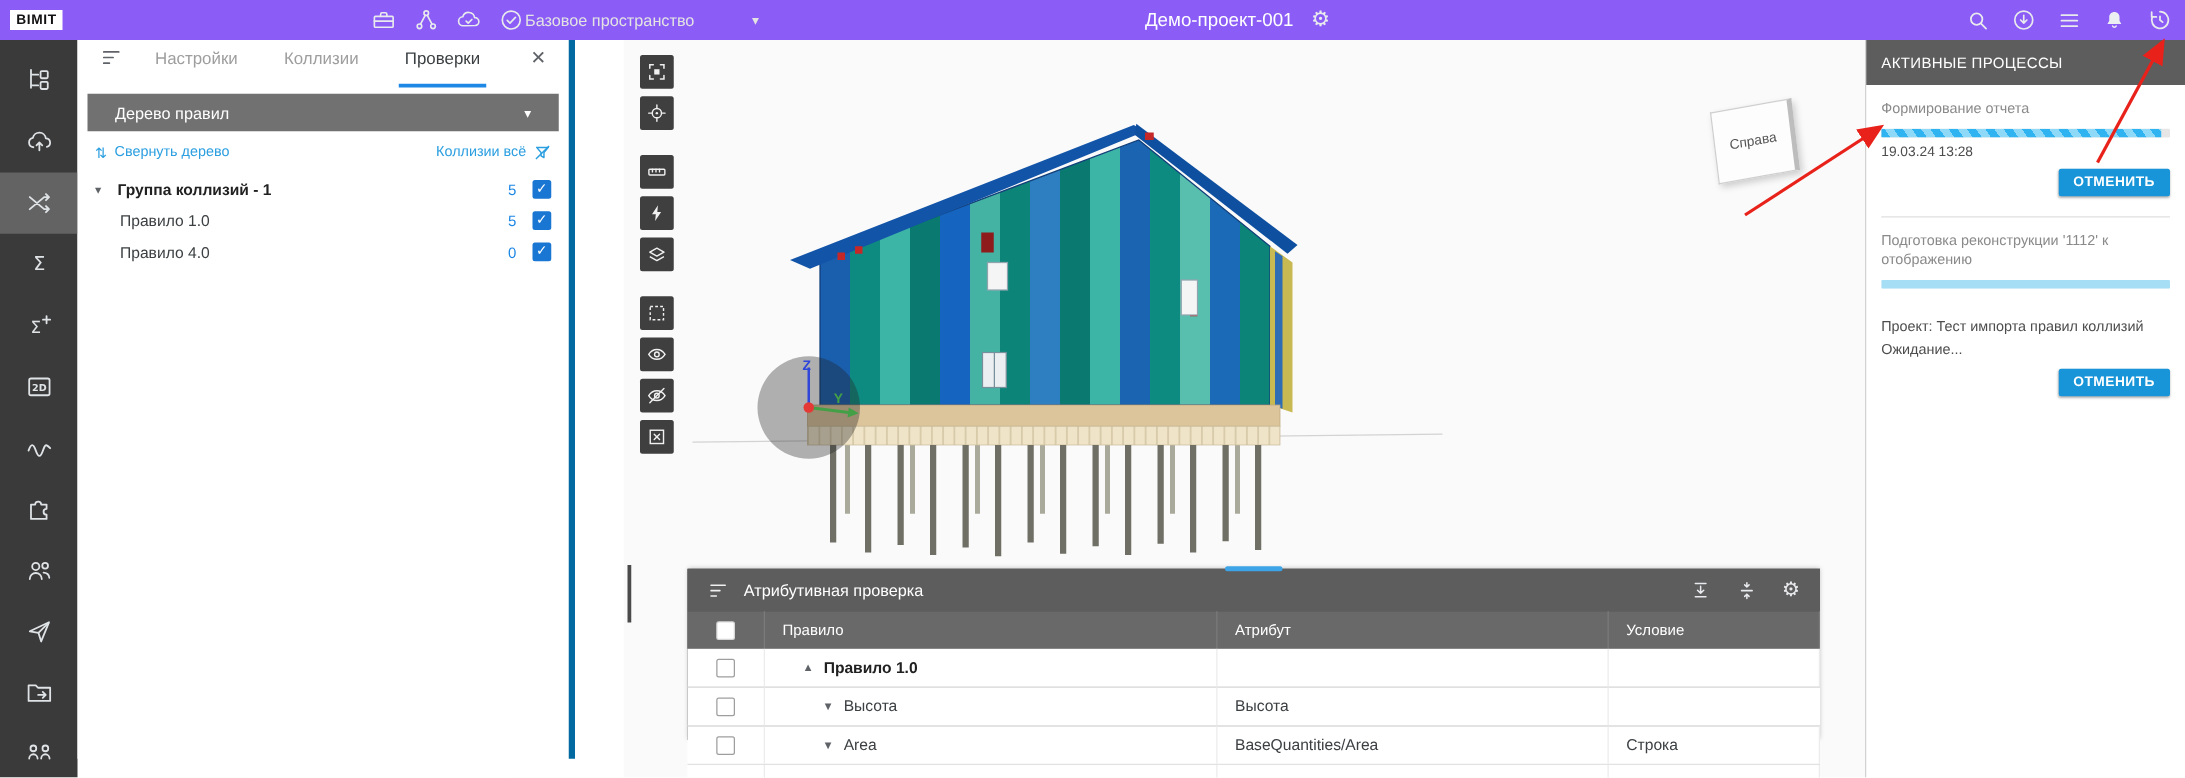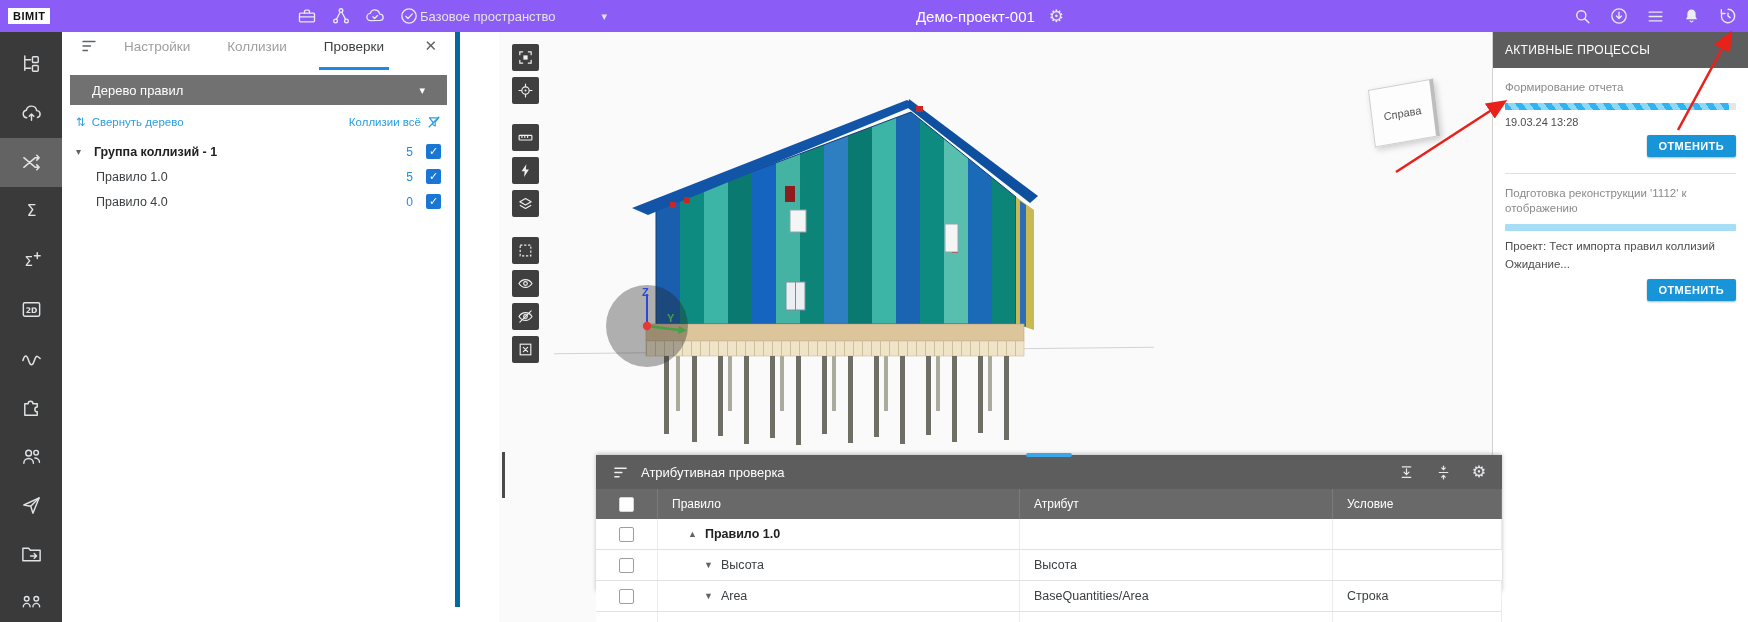--- a/index.html
+++ b/index.html
@@ -47,21 +47,21 @@
   .vp-toolbar{position:absolute;left:13px;top:12px;display:flex;flex-direction:column;z-index:5}
   .vp-btn{width:27px;height:27px;background:#3f3f3f;border-radius:2px;margin-bottom:6px;display:flex;align-items:center;justify-content:center;color:#f0f0f0;cursor:pointer}
   .vp-gap{height:14px}
   .section-line{position:absolute;left:55px;top:318px;width:600px;height:1px;background:#d3d3d3;transform:rotate(-.6deg)}
   .house{position:absolute;left:125px;top:66px}
   .gizmo{position:absolute;left:104px;top:250px;width:88px;height:88px}
   .door-card{position:absolute;left:872px;top:52px;width:66px;height:58px;background:#fdfdfd;border:1px solid #cfcfcf;border-right:4px solid #bdbdbd;box-shadow:2px 3px 6px rgba(0,0,0,.18);transform:rotate(-7deg) skewY(-3deg);display:flex;align-items:center;justify-content:center}
   .door-card span{font-size:11px;color:#555}
 
   
-  .bottom-panel{position:absolute;left:596px;top:455px;width:906px;height:137px;background:#404040;box-shadow:0 -1px 4px rgba(0,0,0,.25);z-index:14}
+  .bottom-panel{position:absolute;left:550px;top:455px;width:906px;height:137px;background:#404040;box-shadow:0 -1px 4px rgba(0,0,0,.25);z-index:14}
   .bp-resize{position:absolute;top:-2px;left:50%;transform:translateX(-50%);width:46px;height:4px;background:#3ea4e8;border-radius:2px;cursor:row-resize}
   .bp-header{height:34px;background:#5d5d5d;color:#fff;display:flex;align-items:center;padding:0 16px}
   .bp-header .title{font-size:13px;margin-left:12px}
   .bp-actions{margin-left:auto;display:flex;gap:20px;align-items:center;color:#f0f0f0}
   .t-head{height:30px;background:#696969;color:#fff;display:grid;grid-template-columns:62px 362px 313px 169px;font-size:12px;align-items:center}
   .t-head>div{height:100%;display:flex;align-items:center;padding-left:14px;border-right:1px solid #7b7b7b}
   .t-head>div:first-child{justify-content:center;padding-left:0}
   .t-row{height:31px;display:grid;grid-template-columns:62px 362px 313px 169px;align-items:center;border-bottom:1px solid #e2e2e2;font-size:12.5px;color:#3c4043;background:#fff}
   .t-row>div{height:100%;display:flex;align-items:center;padding-left:14px;border-right:1px solid #ececec}
   .t-row>div.cbc{justify-content:center;padding-left:0}
@@ -77,21 +77,21 @@
   .rp-header{height:36px;background:#5d5d5d;color:#fff;font-size:12px;display:flex;align-items:center;padding:0 12px;letter-spacing:.3px}
   .rp-body{padding:12px 12px 0 12px}
   .proc-name{font-size:11.5px;color:#8a8a8a;line-height:1.35}
   .p-track{height:7px;background:#e6e6e6;border-radius:1px;margin:7px 0 6px 0;overflow:hidden}
   .p-fill{height:100%;background:repeating-linear-gradient(55deg,#2fb4f1 0 6px,#8ed9f8 6px 12px)}
   .p-fill.solid{background:#a5def5}
   .proc-time{font-size:11px;color:#4d4d4d;margin-top:2px}
   .btn-row{display:flex;justify-content:flex-end;margin-top:7px}
   .cancel-btn{background:#1795d8;color:#fff;border:none;border-radius:2px;font-size:11px;font-weight:bold;letter-spacing:.4px;padding:5px 12px;cursor:pointer;box-shadow:0 1px 2px rgba(0,0,0,.3);font-family:"Liberation Sans",sans-serif}
   .divider{height:1px;background:#e0e0e0;margin:16px 0 12px 0}
-  .proc-line{font-size:11.5px;color:#4d4d4d;margin-top:7px;line-height:1.4}
+  .proc-line{font-size:11.5px;color:#4d4d4d;margin-top:23px;line-height:1.4}
 
   
   .annot{position:absolute;left:0;top:0;width:1748px;height:622px;pointer-events:none;z-index:60}
 </style>
 </head>
 <body>
 
 <header class="topbar">
   <div class="logo">BIMIT</div>
 

